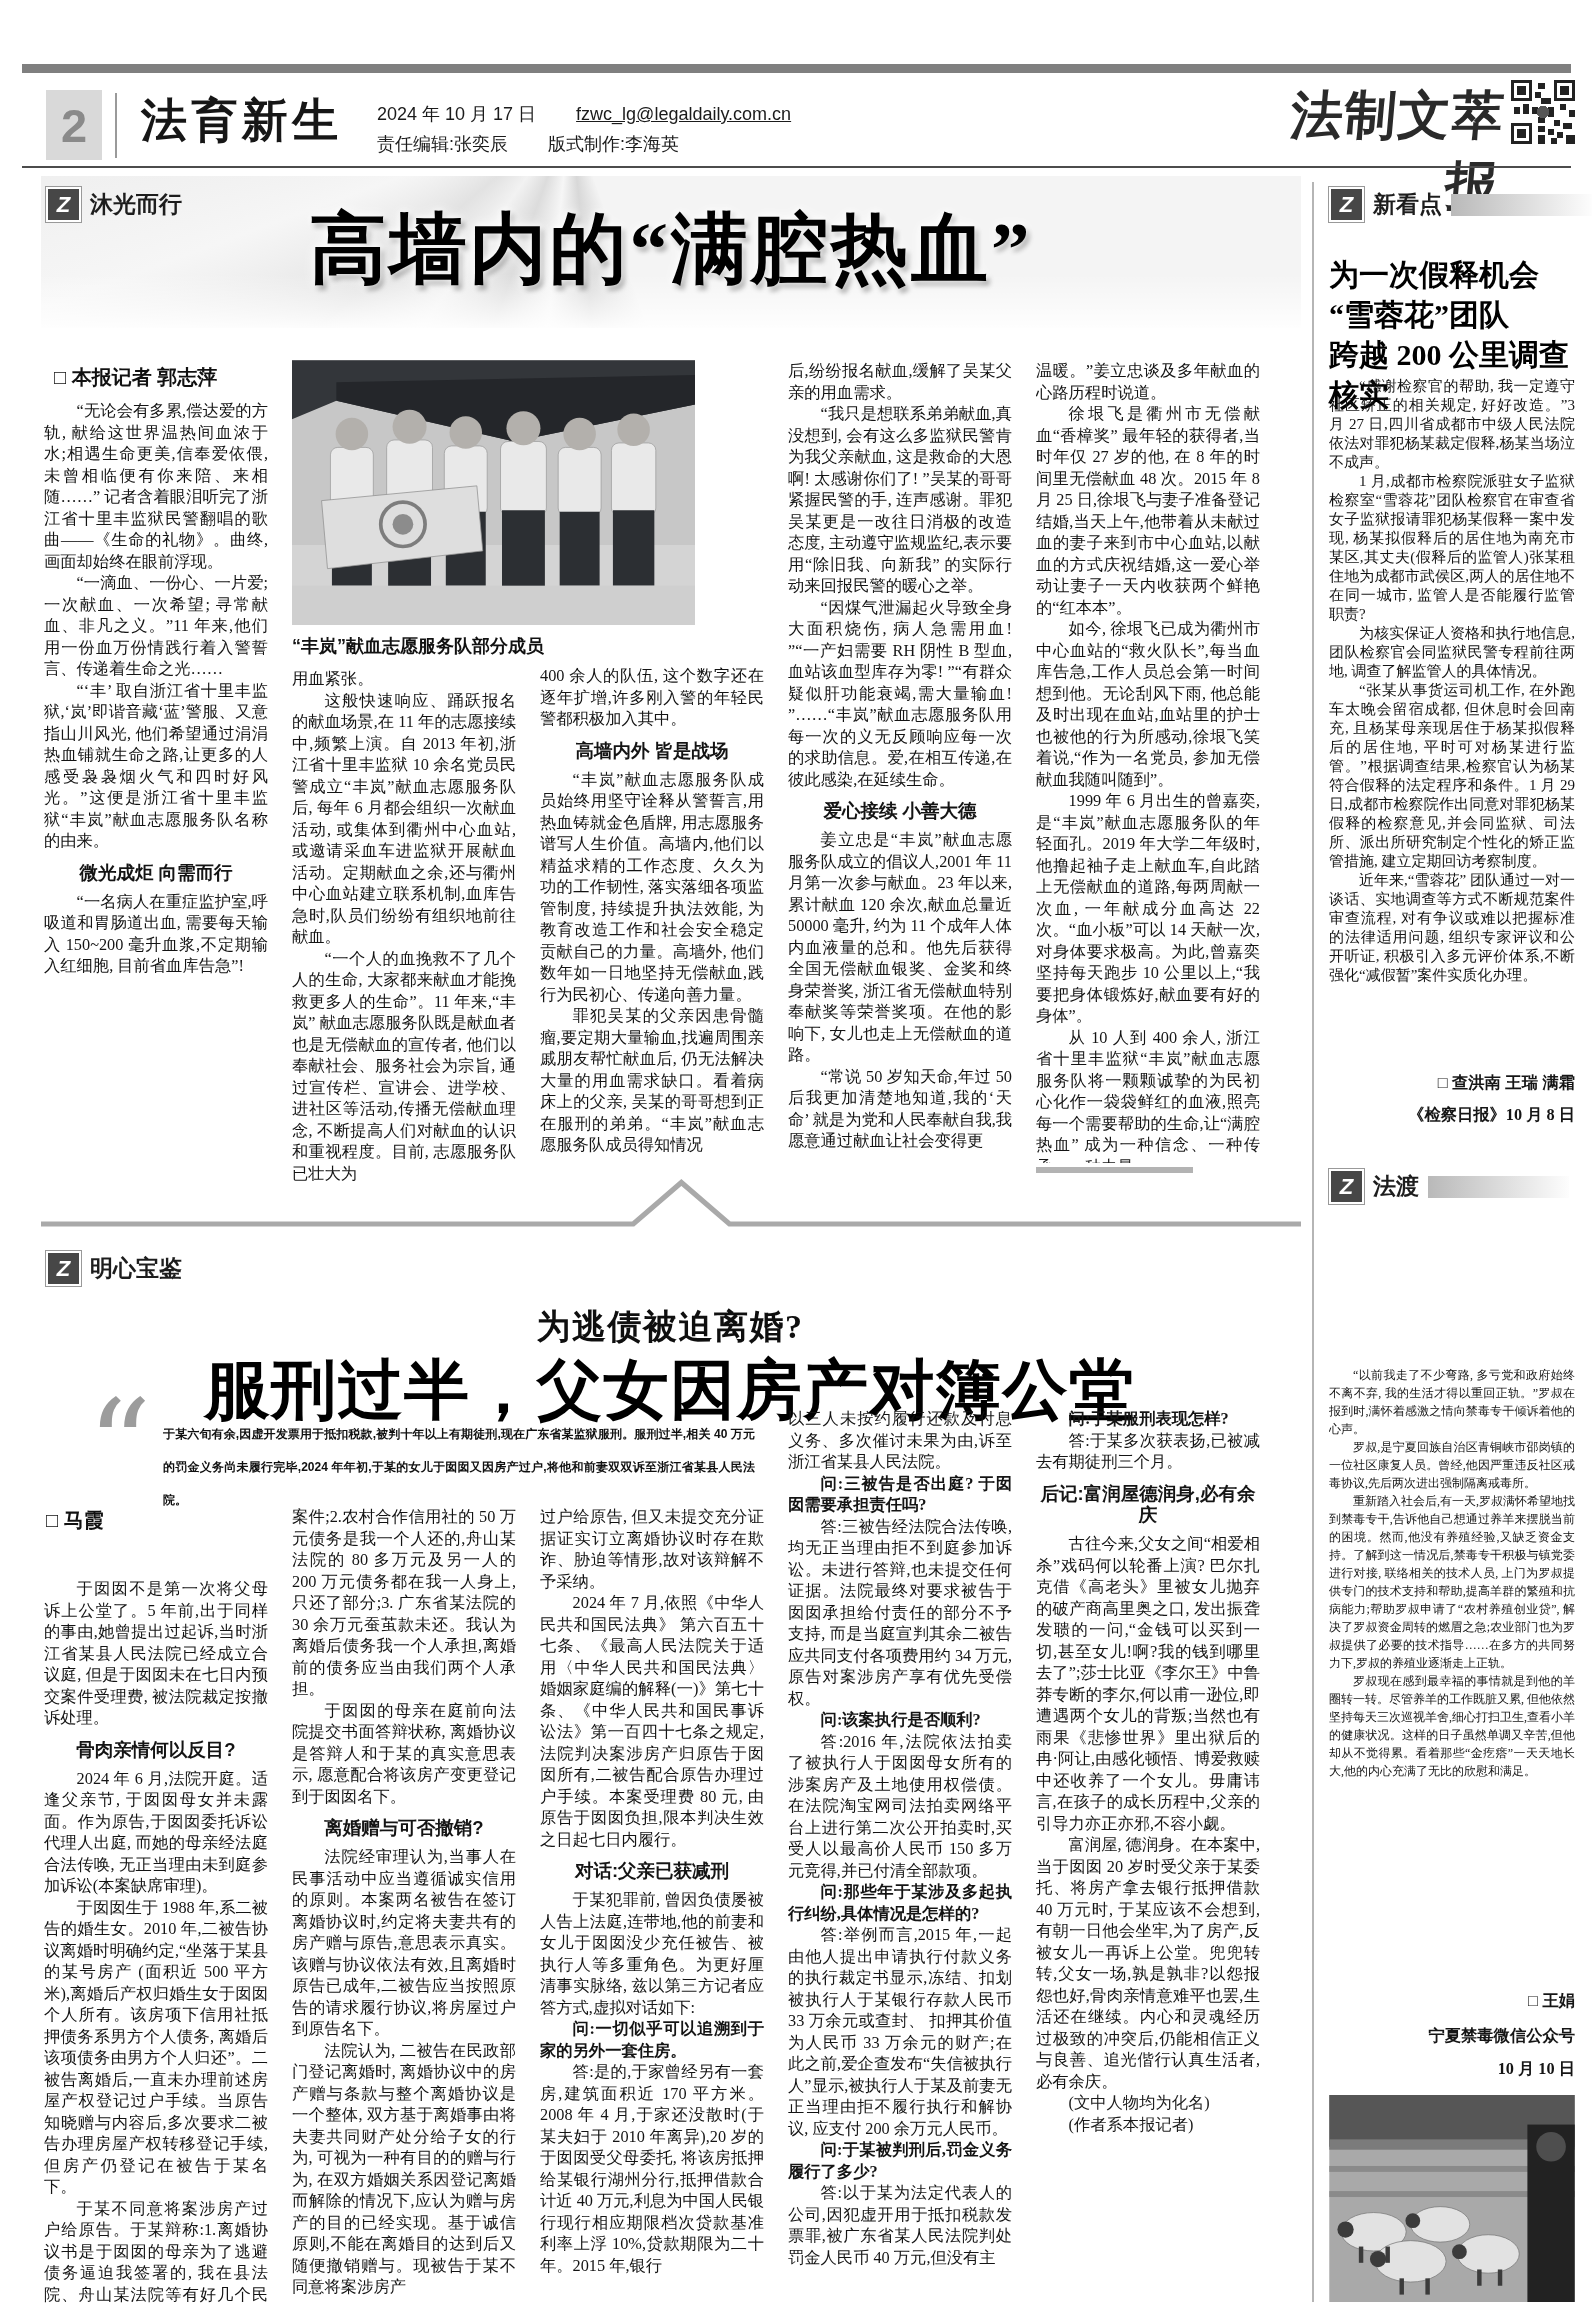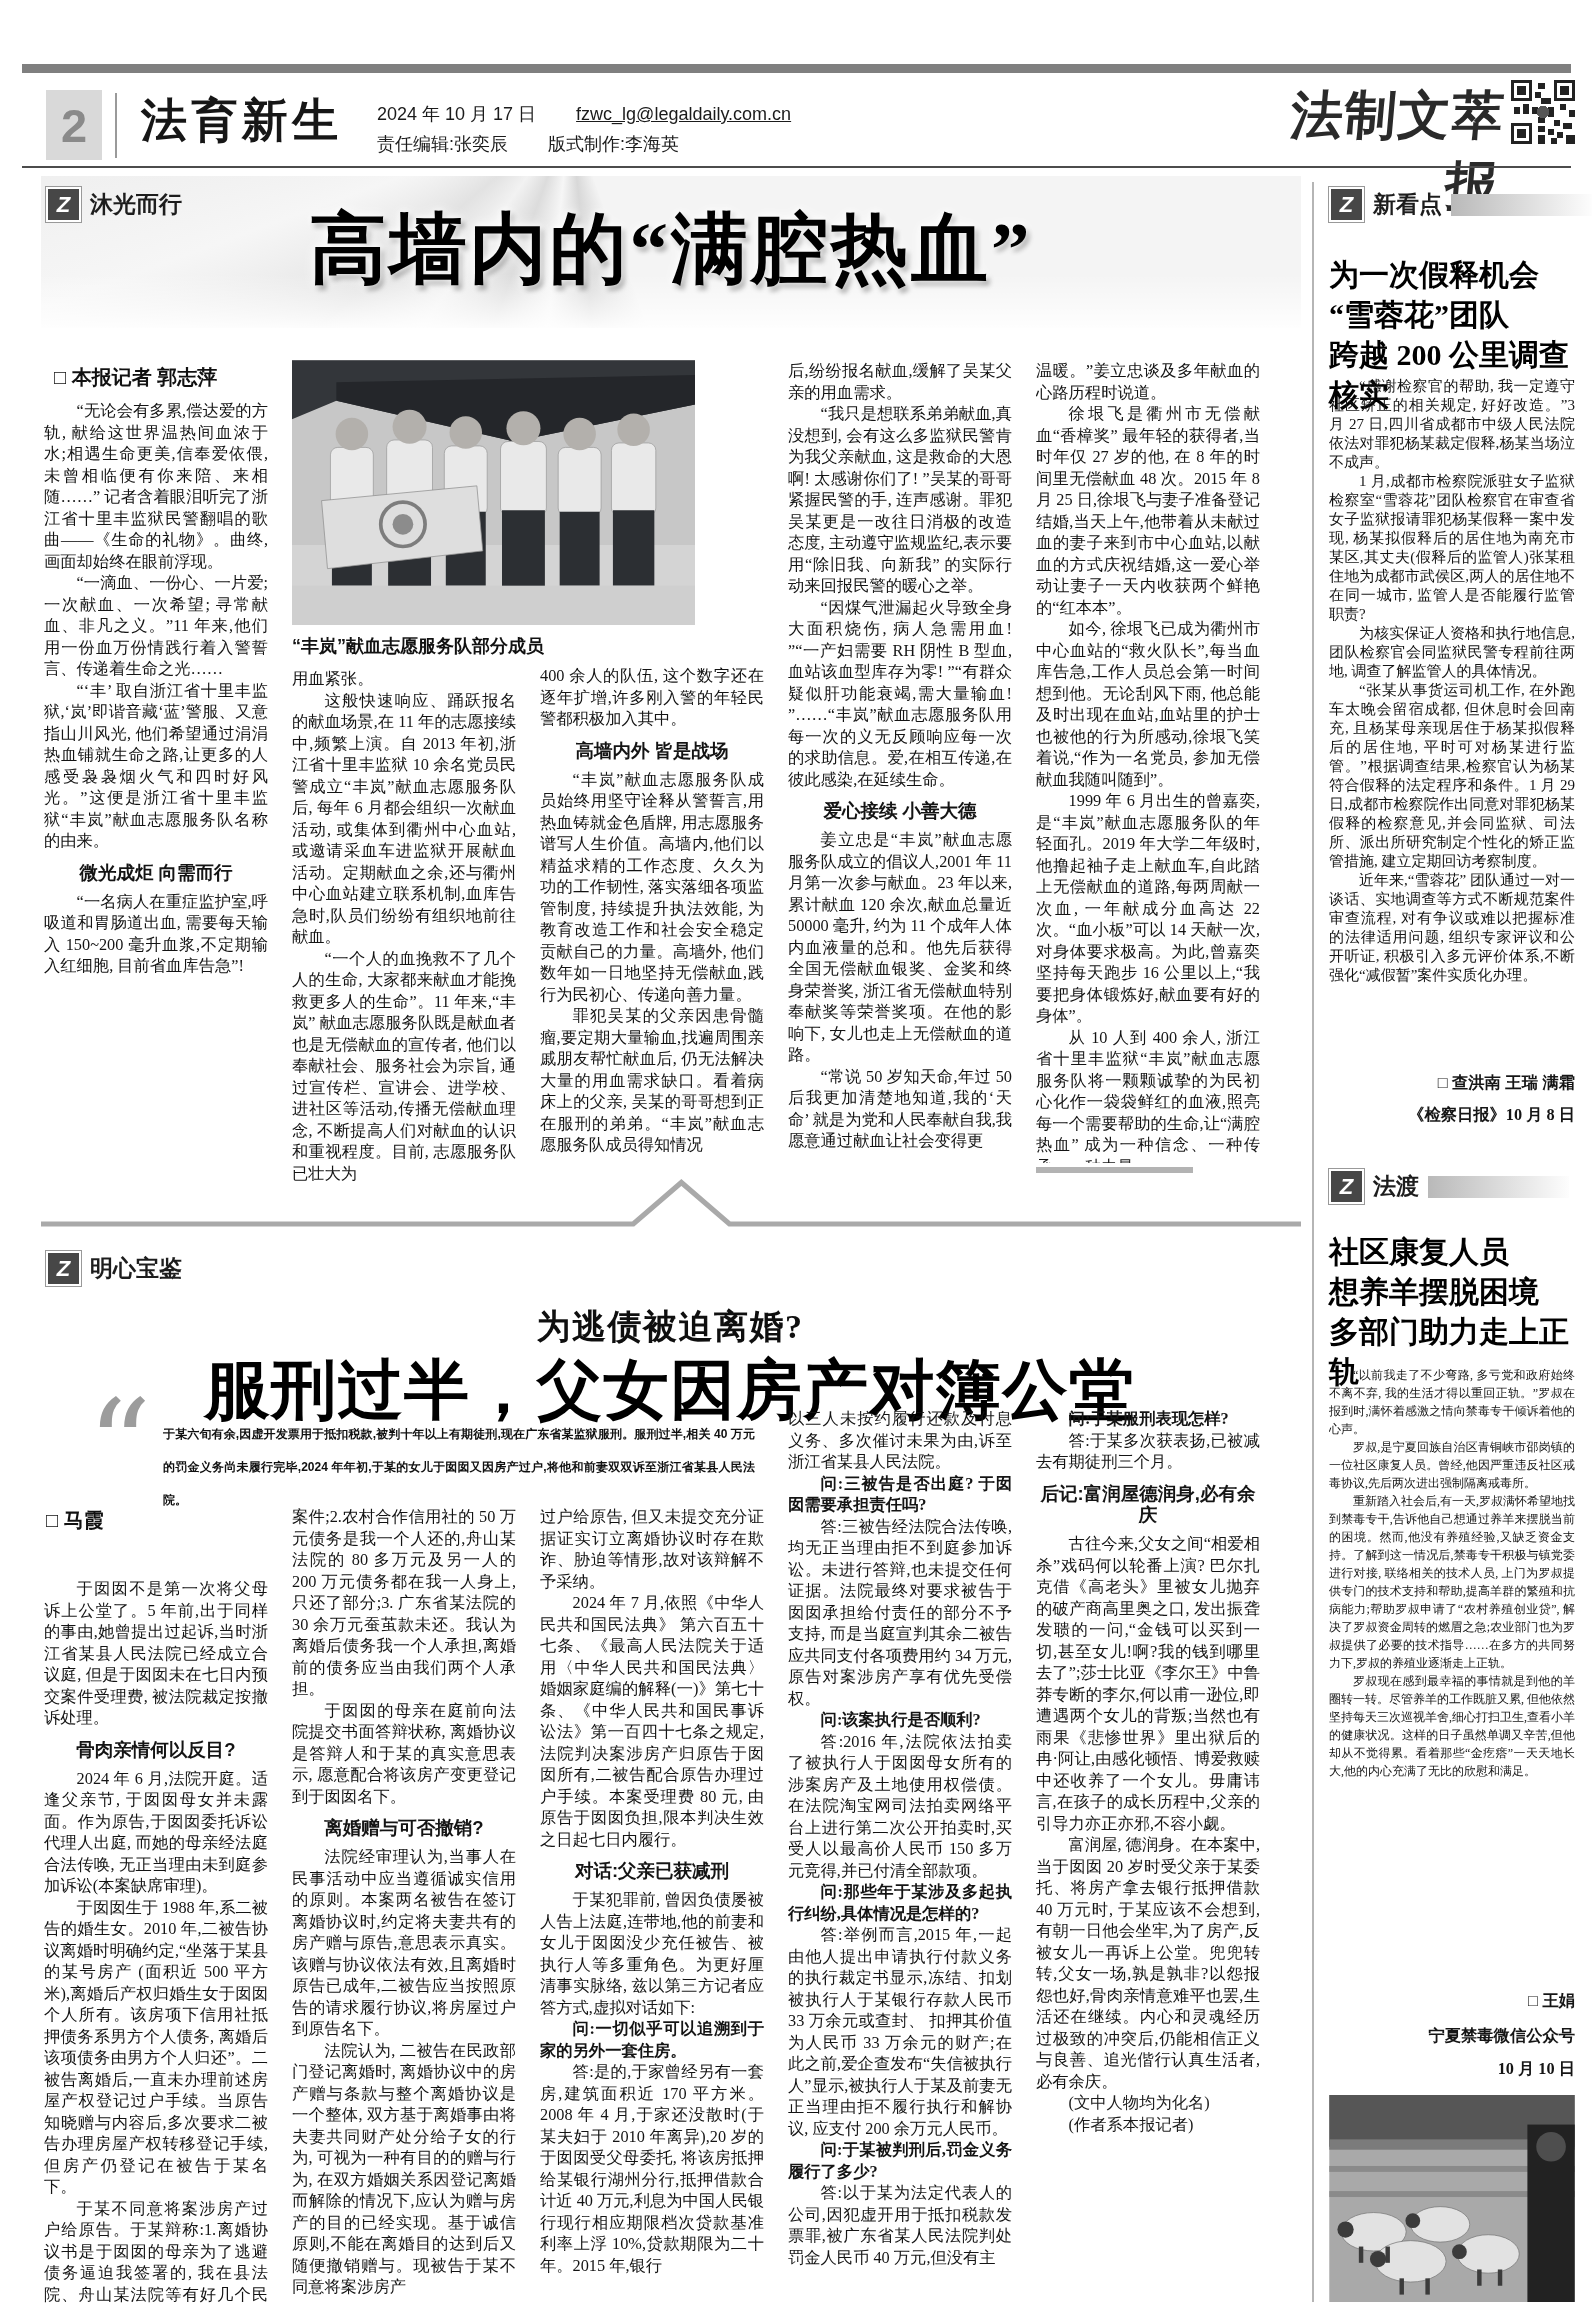--- a/index.html
+++ b/index.html
@@ -180,21 +180,21 @@
       <div class="seg p">“我只是想联系弟弟献血,真没想到, 会有这么多监狱民警肯为我父亲献血, 这是救命的大恩啊! 太感谢你们了! ”吴某的哥哥紧握民警的手, 连声感谢。罪犯吴某更是一改往日消极的改造态度, 主动遵守监规监纪,表示要用“除旧我、向新我” 的实际行动来回报民警的暖心之举。</div>
       <div class="seg p">“因煤气泄漏起火导致全身大面积烧伤, 病人急需用血! ”“一产妇需要 RH 阴性 B 型血,血站该血型库存为零! ”“有群众疑似肝功能衰竭,需大量输血! ”……“丰岚”献血志愿服务队用每一次的义无反顾响应每一次的求助信息。爱,在相互传递,在彼此感染,在延续生命。</div>
       <div class="seg sub">爱心接续 小善大德</div>
       <div class="seg p">姜立忠是“丰岚”献血志愿服务队成立的倡议人,2001 年 11 月第一次参与献血。23 年以来,累计献血 120 余次,献血总量近 50000 毫升, 约为 11 个成年人体内血液量的总和。他先后获得全国无偿献血银奖、金奖和终身荣誉奖, 浙江省无偿献血特别奉献奖等荣誉奖项。在他的影响下, 女儿也走上无偿献血的道路。</div>
       <div class="seg p">“常说 50 岁知天命,年过 50 后我更加清楚地知道,我的‘天命’ 就是为党和人民奉献自我,我愿意通过献血让社会变得更</div>
     </div>
   <div class="col" style="left:1036px;top:360px;height:803px;">
       <div class="seg pn">温暖。”姜立忠谈及多年献血的心路历程时说道。</div>
       <div class="seg p">徐垠飞是衢州市无偿献血“香樟奖” 最年轻的获得者,当时年仅 27 岁的他, 在 8 年的时间里无偿献血 48 次。2015 年 8 月 25 日,徐垠飞与妻子准备登记结婚,当天上午,他带着从未献过血的妻子来到市中心血站,以献血的方式庆祝结婚,这一爱心举动让妻子一天内收获两个鲜艳的“红本本”。</div>
       <div class="seg p">如今, 徐垠飞已成为衢州市中心血站的“救火队长”,每当血库告急,工作人员总会第一时间想到他。无论刮风下雨, 他总能及时出现在血站,血站里的护士也被他的行为所感动,徐垠飞笑着说,“作为一名党员, 参加无偿献血我随叫随到”。</div>
-      <div class="seg p">1999 年 6 月出生的曾嘉奕,是“丰岚”献血志愿服务队的年轻面孔。2019 年大学二年级时,他撸起袖子走上献血车,自此踏上无偿献血的道路,每两周献一次血, 一年献成分血高达 22 次。“血小板”可以 14 天献一次, 对身体要求极高。为此,曾嘉奕坚持每天跑步 16 公里以上,“我要把身体锻炼好,献血要有好的身体”。</div>
+      <div class="seg p">1999 年 6 月出生的曾嘉奕,是“丰岚”献血志愿服务队的年轻面孔。2019 年大学二年级时,他撸起袖子走上献血车,自此踏上无偿献血的道路,每两周献一次血, 一年献成分血高达 22 次。“血小板”可以 14 天献一次, 对身体要求极高。为此,曾嘉奕坚持每天跑步 10 公里以上,“我要把身体锻炼好,献血要有好的身体”。</div>
       <div class="seg p">从 10 人到 400 余人, 浙江省十里丰监狱“丰岚”献血志愿服务队将一颗颗诚挚的为民初心化作一袋袋鲜红的血液,照亮每一个需要帮助的生命,让“满腔热血” 成为一种信念、一种传承、一种力量。</div>
     </div>
   <div class="abs end-bar"></div>
 
   <svg class="abs" style="left:41px;top:1178px;" width="1260" height="52" viewBox="0 0 1702 70">
     <path d="M0,62 H800 L865,6 L930,62 H1702" stroke="#a9a9a9" stroke-width="7" fill="none"></path>
   </svg>
 
   <div class="abs rail-divider"></div>
 
@@ -216,25 +216,20 @@
       <p class="seg p">近年来,“雪蓉花” 团队通过一对一谈话、实地调查等方式不断规范案件审查流程, 对有争议或难以把握标准的法律适用问题, 组织专家评议和公开听证, 积极引入多元评价体系,不断强化“减假暂”案件实质化办理。</p>
     </div>
   <div class="rail-sig" style="top:1072px;">□ 查洪南 王瑞 满霜</div>
   <div class="rail-sig serif" style="top:1104px;">《检察日报》10 月 8 日</div>
 
   <div class="abs zlabel" style="left:1329px;top:1169px;">
     <span class="zbox">Z</span>
     <span>法渡</span>
     <span class="grad-tab"></span>
   </div>
-  <div class="abs rail-headline" style="top:1232px;">
-      <div>社区康复人员</div>
-      <div>想养羊摆脱困境</div>
-      <div>多部门助力走上正轨</div>
-    </div>
   <div class="rail-body fd" style="top:1366px;height:620px;">
       <p class="seg p">“以前我走了不少弯路, 多亏党和政府始终不离不弃, 我的生活才得以重回正轨。”罗叔在报到时,满怀着感激之情向禁毒专干倾诉着他的心声。</p>
       <p class="seg p">罗叔,是宁夏回族自治区青铜峡市邵岗镇的一位社区康复人员。曾经,他因严重违反社区戒毒协议,先后两次进出强制隔离戒毒所。</p>
       <p class="seg p">重新踏入社会后,有一天,罗叔满怀希望地找到禁毒专干,告诉他自己想通过养羊来摆脱当前的困境。然而,他没有养殖经验,又缺乏资金支持。了解到这一情况后,禁毒专干积极与镇党委进行对接, 联络相关的技术人员, 上门为罗叔提供专门的技术支持和帮助,提高羊群的繁殖和抗病能力;帮助罗叔申请了“农村养殖创业贷”, 解决了罗叔资金周转的燃眉之急;农业部门也为罗叔提供了必要的技术指导……在多方的共同努力下,罗叔的养殖业逐渐走上正轨。</p>
       <p class="seg p">罗叔现在感到最幸福的事情就是到他的羊圈转一转。尽管养羊的工作既脏又累, 但他依然坚持每天三次巡视羊舍,细心打扫卫生,查看小羊的健康状况。这样的日子虽然单调又辛苦,但他却从不觉得累。看着那些“金疙瘩”一天天地长大,他的内心充满了无比的欣慰和满足。</p>
     </div>
   <div class="rail-sig" style="top:1990px;">□ 王娟</div>
   <div class="rail-sig serif" style="top:2025px;">宁夏禁毒微信公众号</div>
   <div class="rail-sig serif" style="top:2058px;">10 月 10 日</div>
 

